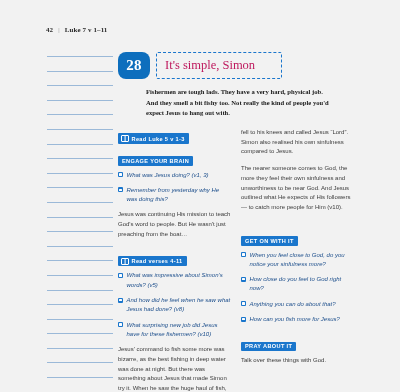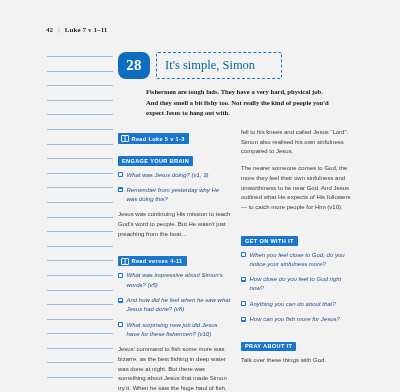--- a/index.html
+++ b/index.html
@@ -78,21 +78,21 @@
     font-weight: bold;
   }
   .title-box {
     border: 1.4px dashed #1a76cc;
     border-radius: 2px;
     padding: 2px 26px 2px 8px;
     display: flex;
     align-items: center;
     font-family: "Liberation Serif", serif;
     font-size: 12.5px;
-    color: #0369a1;
+    color: #be185d;
     white-space: nowrap;
   }
 
   
   .intro {
     position: absolute;
     left: 146px;
     top: 87px;
     width: 188px;
     font-family: "Liberation Serif", serif;

